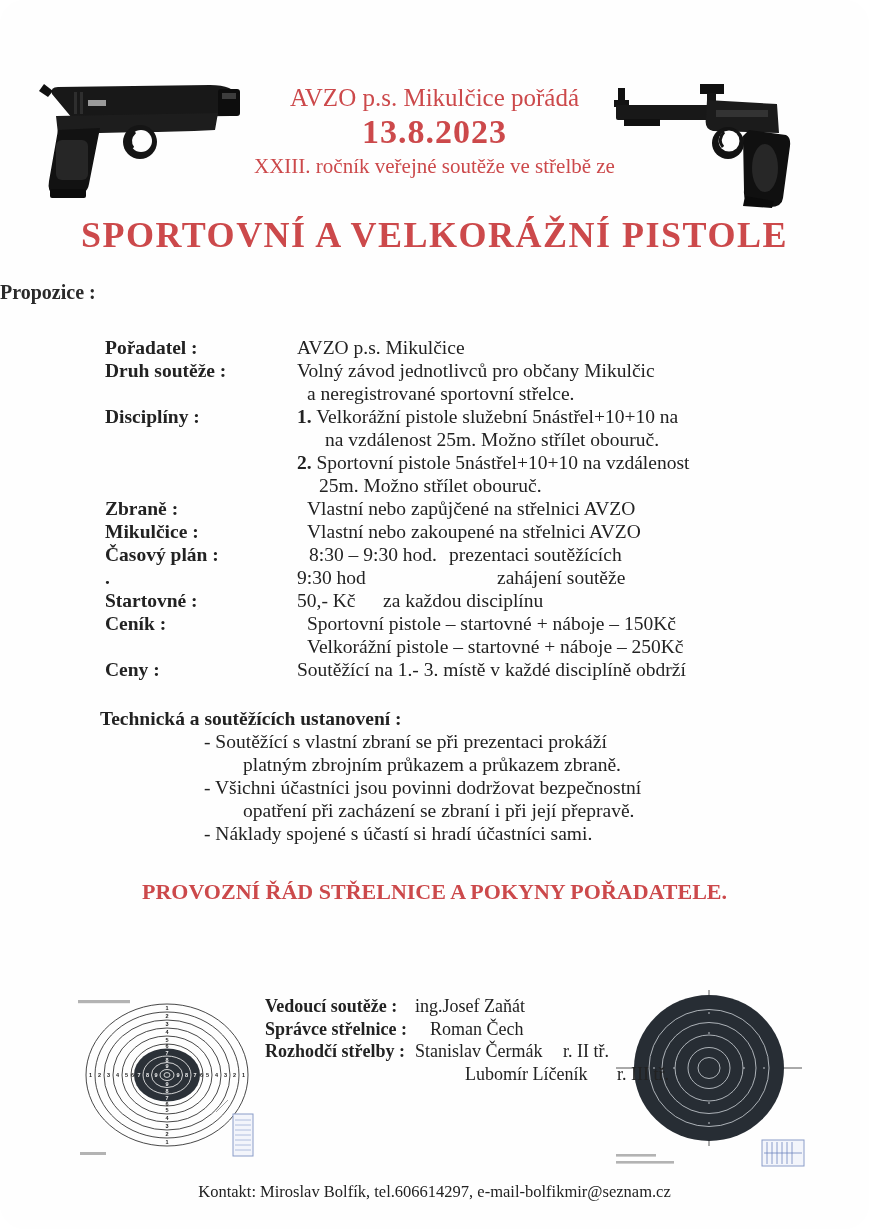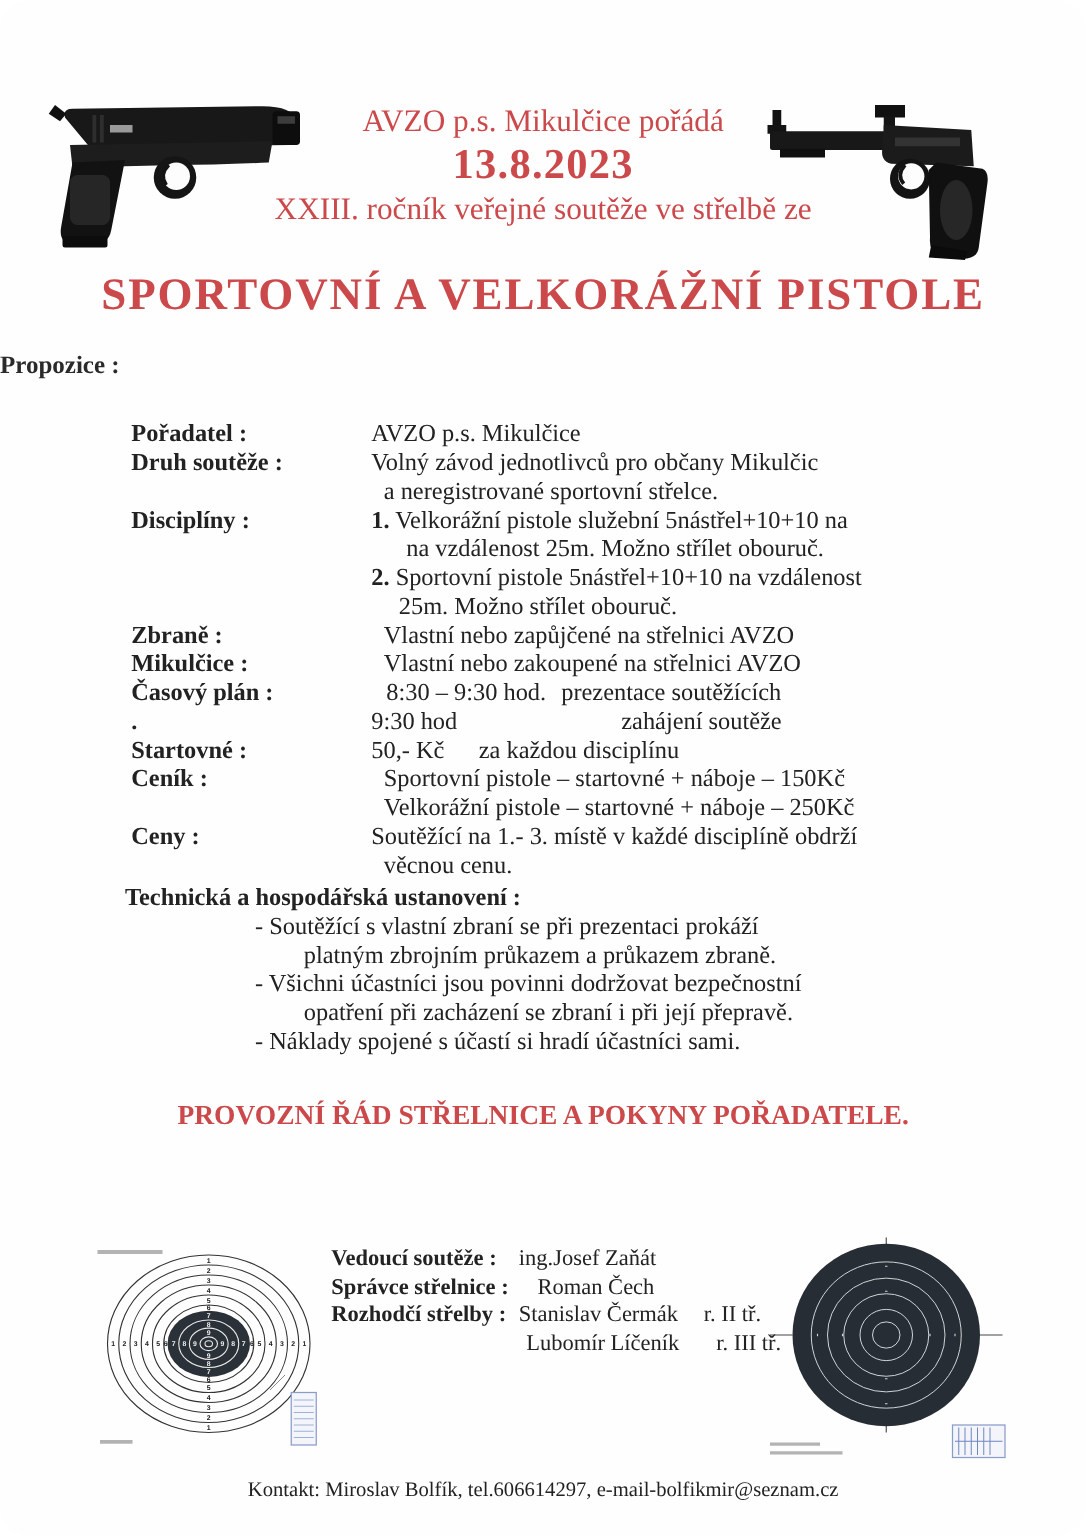--- a/index.html
+++ b/index.html
@@ -5,21 +5,21 @@
   html,body { margin:0; padding:0; background:#ffffff; }
   .page {
     position:relative; width:869px; height:1229px; margin:0 auto;
     background:#fefefe; overflow:hidden;
     font-family:"Liberation Serif", serif; color:#222;border-radius:24px;
   }
   
   .hdr { position:absolute; top:84px; left:0; width:100%; text-align:center; }
   .hdr .l1 { font-size:25px; color:var(--red); }
   .hdr .date { font-size:34px; font-weight:bold; color:var(--red); letter-spacing:1px; margin-top:1px; }
-  .hdr .l3 { font-size:25px; color:var(--red); margin-top:3px; }
+  .hdr .l3 { font-size:21px; color:var(--red); margin-top:3px; }
   .title { position:absolute; top:214px; left:0; width:100%; text-align:center;
            font-size:36px; font-weight:bold; letter-spacing:1.5px; color:var(--red); }
   .subtitle { position:absolute; top:281px; left:0; width:100%; text-align:left;
               font-size:20px; font-weight:bold; color:#2a2a2a; }
   
   .details { position:absolute; top:336px; left:105px; width:680px;
              font-size:19.5px; line-height:23px; }
   .drow { display:flex;gap:44px; }
   .dlabel { width:148px; flex-shrink:0; font-weight:bold; }
   .dvalue { flex:1; }
@@ -125,21 +125,21 @@
     </div>
     <div class="drow">
       <div class="dlabel">Mikulčice :</div>
       <div class="dvalue">
           <div class="ind-a">Vlastní nebo zakoupené na střelnici AVZO</div>
         </div>
     </div>
     <div class="drow">
       <div class="dlabel">Časový plán :</div>
       <div class="dvalue">
-          <div><span class="w1">8:30 – 9:30 hod.</span><span>prezentace soutěžících</span></div>
+          <div><span class="w1">8:30 – 9:30 hod.</span><span>prezentaci soutěžících</span></div>
         </div>
     </div>
     <div class="drow">
       <div class="dlabel">.</div>
       <div class="dvalue">
           <div><span class="w2">9:30 hod</span><span>zahájení soutěže</span></div>
         </div>
     </div>
     <div class="drow">
       <div class="dlabel">Startovné :</div>
@@ -151,27 +151,26 @@
       <div class="dlabel">Ceník :</div>
       <div class="dvalue">
         <div class="ind-a">Sportovní pistole – startovné + náboje – 150Kč</div>
         <div class="ind-a">Velkorážní pistole – startovné + náboje – 250Kč</div>
       </div>
     </div>
     <div class="drow">
       <div class="dlabel">Ceny :</div>
       <div class="dvalue">
         <div>Soutěžící na 1.- 3. místě v každé disciplíně obdrží</div>
-        <div class="ind-a">věcnou cenu.</div>
       </div>
     </div>
   </div>
 
   <div class="tech">
-    <div class="heading">Technická a hospodářská ustanovení :</div>
+    <div class="heading">Technická a soutěžících ustanovení :</div>
     <div class="t-line">- Soutěžící s vlastní zbraní se při prezentaci prokáží</div>
     <div class="t-cont">platným zbrojním průkazem a průkazem zbraně.</div>
     <div class="t-line">- Všichni účastníci jsou povinni dodržovat bezpečnostní</div>
     <div class="t-cont">opatření při zacházení se zbraní i při její přepravě.</div>
     <div class="t-line">-  Náklady spojené s účastí si hradí účastníci sami.</div>
   </div>
 
   <div class="warning">
     <div>PROVOZNÍ ŘÁD STŘELNICE A POKYNY POŘADATELE.</div>
   </div>
@@ -295,20 +294,20 @@
       <div class="oname" style="padding-left:15px;">Roman Čech</div>
       <div class="oextra"></div>
     </div>
     <div class="orow">
       <div class="olabel">Rozhodčí střelby :</div>
       <div class="oname">Stanislav Čermák</div>
       <div class="oextra">r. II tř.</div>
     </div>
     <div class="orow">
       <div class="olabel"></div>
-      <div class="oname" style="padding-left:6px;">Lubomír Líčeník</div>
+      <div class="oname" style="padding-left:6px;margin-left:44px;">Lubomír Líčeník</div>
       <div class="oextra" style="padding-left:4px;">r. III tř.</div>
     </div>
   </div>
 
   <div class="contact">Kontakt: Miroslav Bolfík, tel.606614297, e-mail-bolfikmir@seznam.cz</div>
 
 </div>
 
 </body></html>

